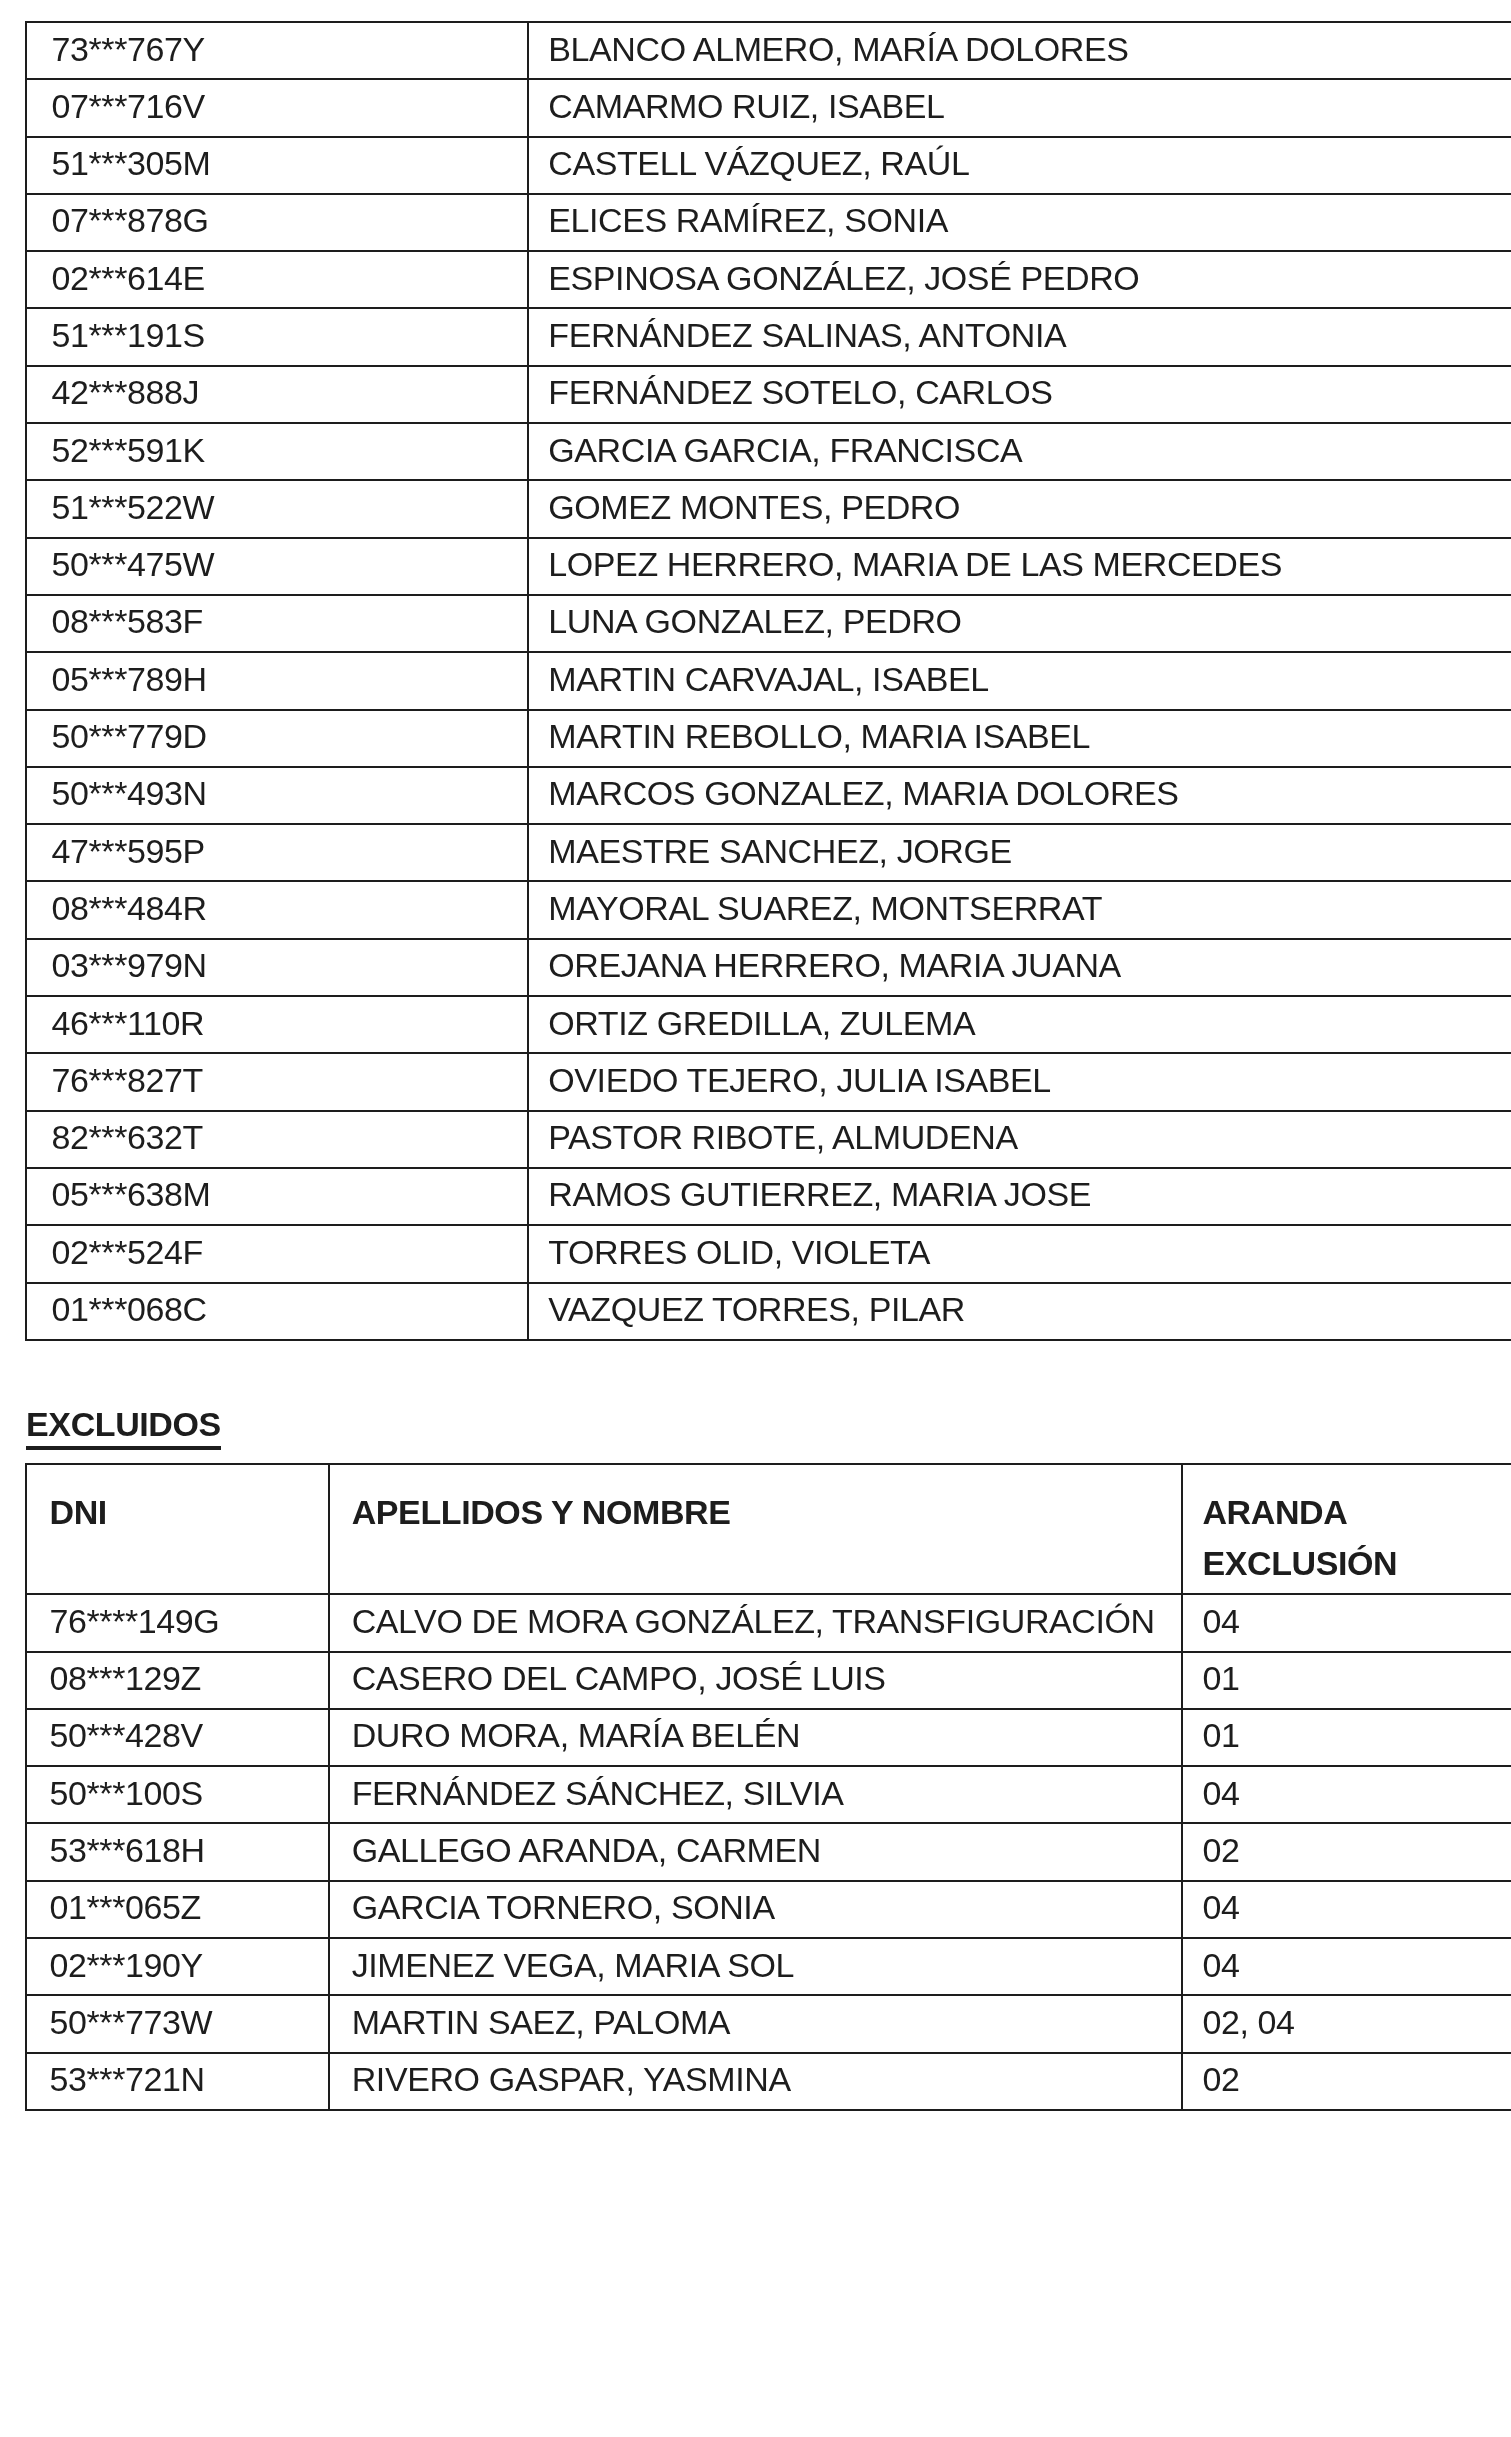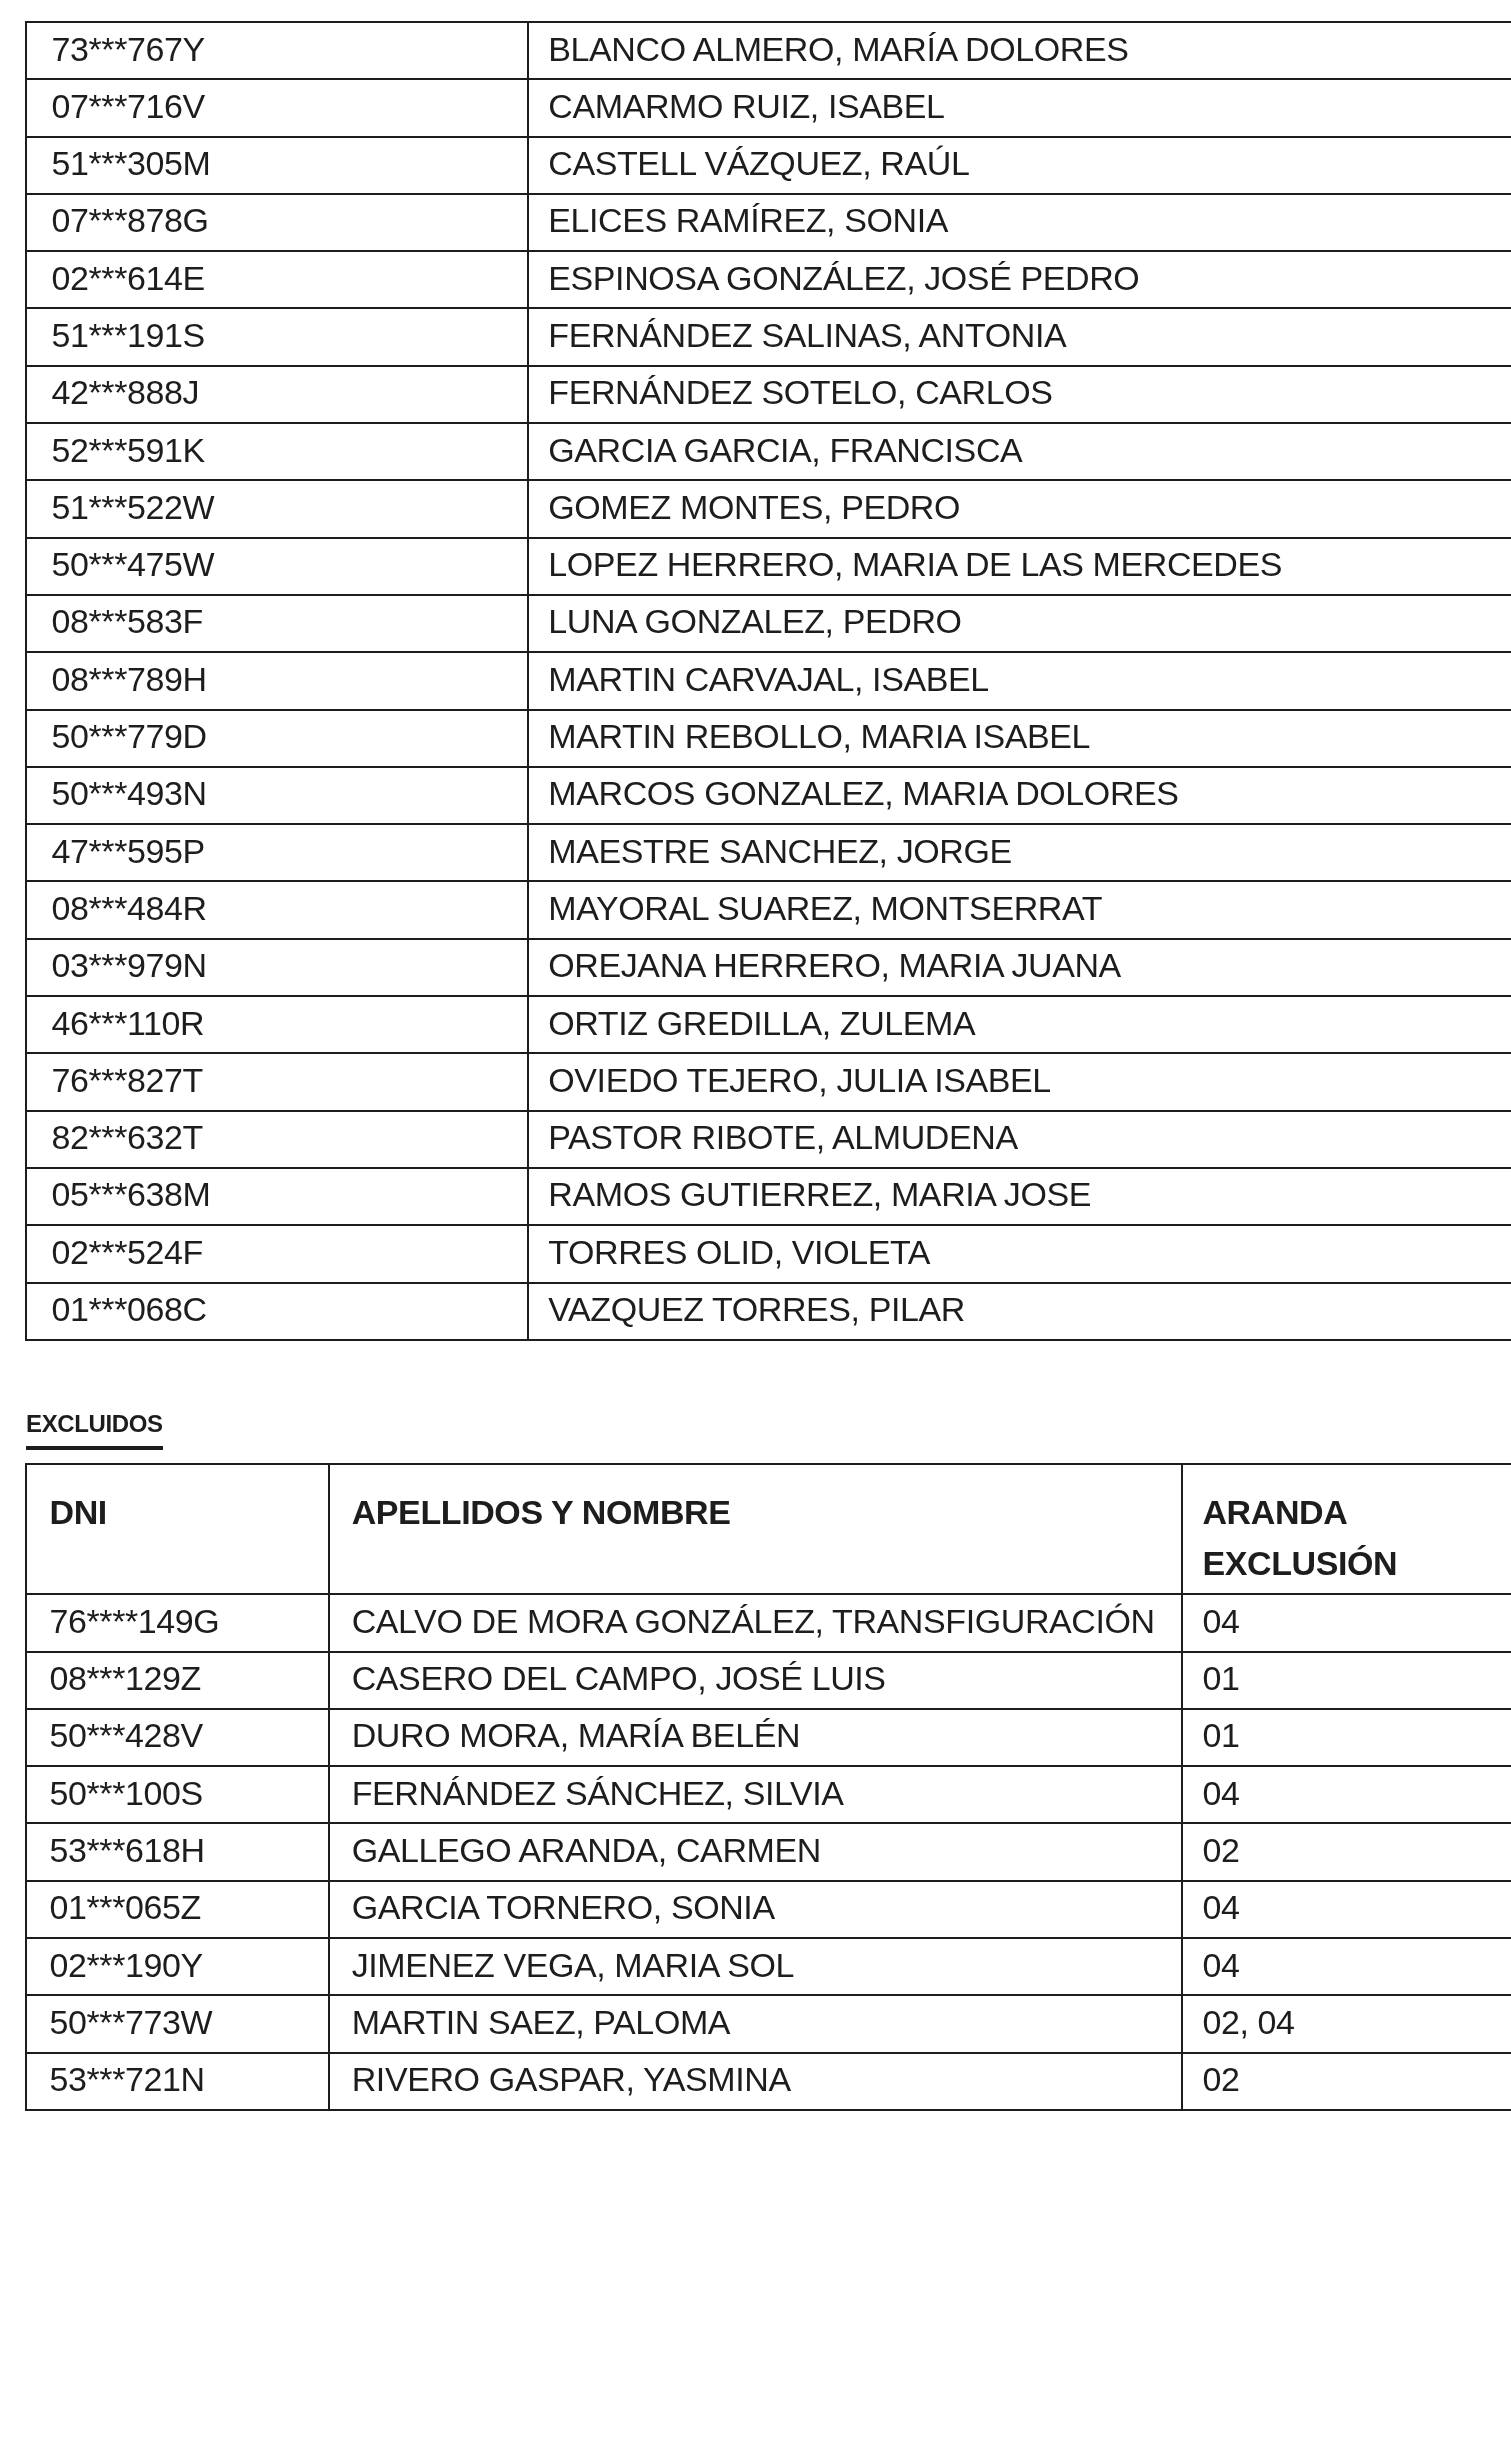--- a/index.html
+++ b/index.html
@@ -32,21 +32,21 @@
     vertical-align: middle;
   }
   
   .t1 td { height: 52px; margin-left: 38px; }
   .t1 .c-dni  { width: 467px; padding: 0 8.2px 3.3px 25px; }
   .t1 .c-name { width: 990px; padding: 0 8.2px 3.3px 19.6px; }
   
   .section-heading {
     display: inline-block;
     margin: 65px 0 13px 1.6px;
-    font-size: 24px;
+    font-size: 34px;
     font-weight: bold;
     letter-spacing: -0.4px;
     line-height: 36px;
     padding-bottom: 4.1px;
     border-bottom: 4.1px solid #1d1d1d;
   }
   
   .t2 .c-dni   { width: 270px;  padding: 0 8.2px 3.3px 23px; }
   .t2 .c-name  { width: 821px; padding: 0 8.2px 3.3px 22px; }
   .t2 .c-cause { width: 366px;  padding: 0 23px 3.3px 19.6px; }
@@ -108,21 +108,21 @@
       </tr>
       <tr>
         <td class="c-dni">50***475W</td>
         <td class="c-name">LOPEZ HERRERO, MARIA DE LAS MERCEDES</td>
       </tr>
       <tr>
         <td class="c-dni">08***583F</td>
         <td class="c-name">LUNA GONZALEZ, PEDRO</td>
       </tr>
       <tr>
-        <td class="c-dni">08***789H</td>
+        <td class="c-dni">05***789H</td>
         <td class="c-name">MARTIN CARVAJAL, ISABEL</td>
       </tr>
       <tr>
         <td class="c-dni">50***779D</td>
         <td class="c-name">MARTIN REBOLLO, MARIA ISABEL</td>
       </tr>
       <tr>
         <td class="c-dni">50***493N</td>
         <td class="c-name">MARCOS GONZALEZ, MARIA DOLORES</td>
       </tr>

